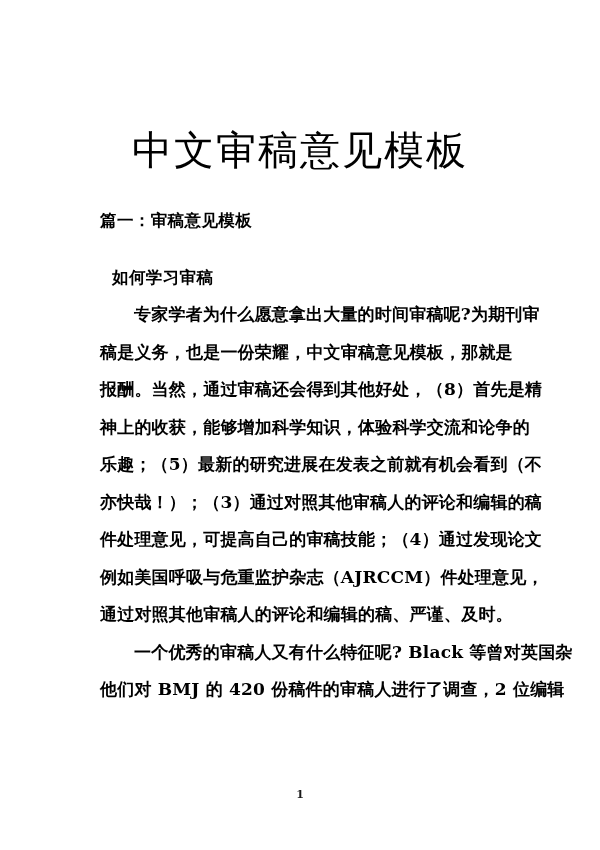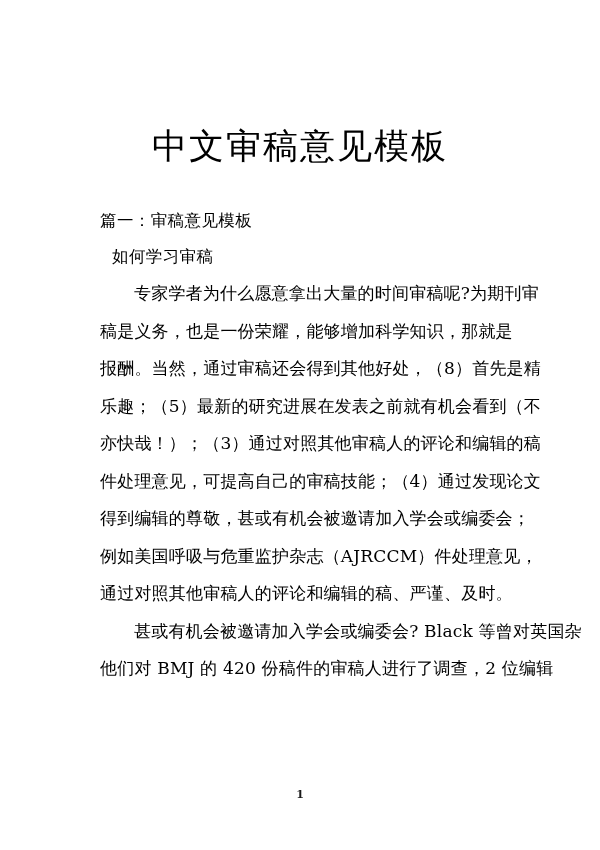--- a/index.html
+++ b/index.html
@@ -22,51 +22,52 @@
     background: #ffffff;
     box-sizing: border-box;
   }
 
   .doc-title {
     position: absolute;
     top: 99px;
     left: 0;
     width: 600px;
     text-align: center;
-    font-size: 35px;
+    font-size: 40px;
     line-height: 48px;
     letter-spacing: 2px;
     font-weight: 400;
     font-family: "DejaVu Serif", "Liberation Serif", serif;
     white-space: nowrap;
   }
 
   .body-block {
     position: absolute;
     top: 203px;
     left: 100px;
     width: 404px;
   }
 
   .section-heading {
     font-size: 16.5px;
     line-height: 36px;
-    font-weight: normal;
+    font-weight: bold;
     letter-spacing: 0.4px;
     white-space: nowrap;
   }
 
   .section-heading.sub {
     padding-left: 12px;
+    margin-top: 21px;
   }
 
   .para {
     font-size: 17px;
     line-height: 37.5px;
-    font-weight: normal;
+    font-weight: bold;
     letter-spacing: 0.2px;
     margin: 0;
   }
 
   .para .line {
     display: block;
     white-space: nowrap;
   }
 
   .para .line.indent {
@@ -93,32 +94,32 @@
   <h1 class="doc-title">中文审稿意见模板</h1>
 
   <div class="body-block">
 
     <div class="section-heading">篇一：审稿意见模板</div>
 
     <div class="section-heading sub">如何学习审稿</div>
 
     <p class="para">
       <span class="line indent">专家学者为什么愿意拿出大量的时间审稿呢?为期刊审</span>
-      <span class="line">稿是义务，也是一份荣耀，能够增加科学知识，那就是</span>
+      <span class="line">稿是义务，也是一份荣耀，中文审稿意见模板，那就是</span>
       <span class="line">报酬。当然，通过审稿还会得到其他好处，（8）首先是精</span>
+      <span class="line">神上的收获，能够增加科学知识，体验科学交流和论争的</span>
       <span class="line">乐趣；（5）最新的研究进展在发表之前就有机会看到（不</span>
       <span class="line">亦快哉！）；（3）通过对照其他审稿人的评论和编辑的稿</span>
       <span class="line">件处理意见，可提高自己的审稿技能；（4）通过发现论文</span>
-      <span class="line">得到编辑的尊敬，甚或有机会被邀请加入学会或编委会；</span>
       <span class="line">例如美国呼吸与危重监护杂志（AJRCCM）件处理意见，</span>
       <span class="line">通过对照其他审稿人的评论和编辑的稿、严谨、及时。</span>
     </p>
 
     <p class="para">
-      <span class="line indent">甚或有机会被邀请加入学会或编委会? Black 等曾对英国杂</span>
+      <span class="line indent">一个优秀的审稿人又有什么特征呢? Black 等曾对英国杂</span>
       <span class="line">他们对 BMJ 的 420 份稿件的审稿人进行了调查，2 位编辑</span>
     </p>
 
   </div>
 
   <div class="page-number">1</div>
 
 </div>
 
 </body></html>

